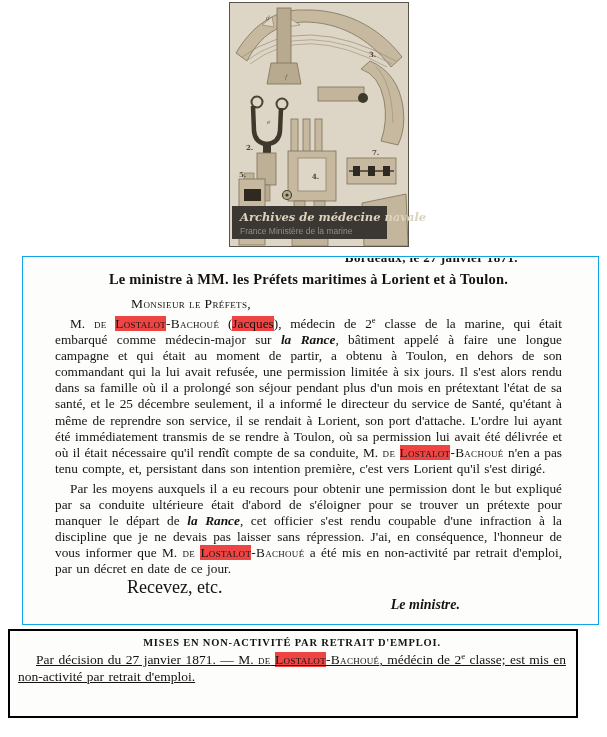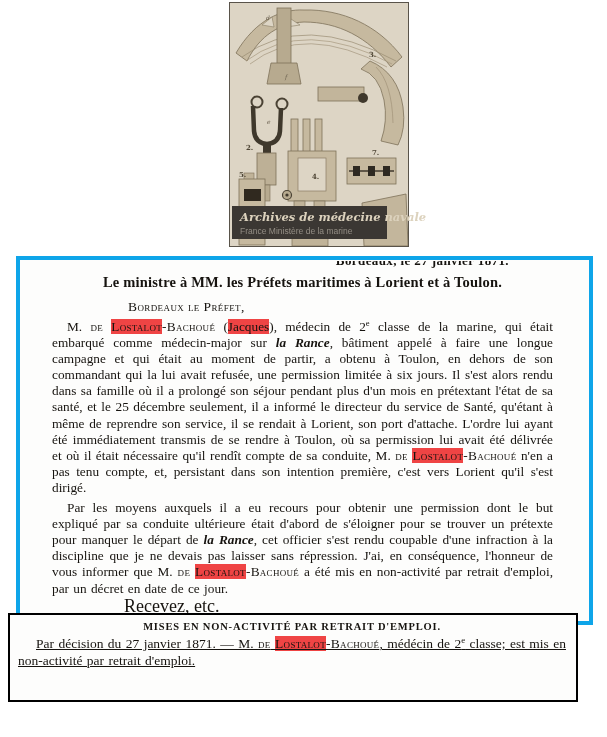--- a/index.html
+++ b/index.html
@@ -12,38 +12,38 @@
   .fig-caption { position:absolute; left:2px; top:203px; width:139px; height:24px;
                  background:#3b3733; padding:4px 8px 5px 8px; }
   .fig-caption .title { font-family:"DejaVu Serif", serif; font-style:italic; font-weight:bold;
                         font-size:11.5px; color:#dcd2bd; white-space:nowrap;text-align:right; }
   .fig-caption .subtitle { font-family:"Liberation Sans", sans-serif; font-size:8.5px;
                            color:#948e85; margin-top:2px; white-space:nowrap; }
   .fig-label { font-family:"DejaVu Serif", serif; font-size:7px; font-weight:bold; fill:#4e4535; }
   .fig-letter { font-family:"DejaVu Serif", serif; font-size:6px; font-style:italic; fill:#6b6least; fill:#6b6150; }
 
   
-  .letter-box { position:absolute; left:16px; top:256px; width:577px; height:369px;
-                border:4px solid #0ea5e9; box-sizing:border-box; background:#fdfdfc;
+  .letter-box { position:absolute; left:22px; top:256px; width:577px; height:369px;
+                border:1px solid #0ea5e9; box-sizing:border-box; background:#fdfdfc;
                 padding:0 36px 0 32px; overflow:hidden; }
   .dateline-clip { height:9px; overflow:hidden; text-align:right; padding-right:44px; margin-top:1px; }
   .dateline-clip span { display:block; margin-top:-10px; font-size:13px; font-weight:bold;
                         line-height:19px; letter-spacing:0.4px; }
   .letter-title { text-align:center; font-weight:bold; font-size:14.5px;
                   line-height:18px; margin-top:3px; letter-spacing:0.2px; }
   .salutation { font-variant:small-caps; font-size:13.5px; line-height:16px;
                 margin:8px 0 0 76px; letter-spacing:0.4px; }
   .para { font-size:13.3px; line-height:16.1px; text-align:justify; text-indent:15px;
           margin:4px 0 0 0; word-spacing:1px; }
   .closing { font-size:18px; line-height:16px; margin:1px 0 0 72px; }
   .signature { text-align:right; font-style:italic; font-weight:bold; font-size:14px;
                line-height:17px; padding-right:102px; margin-top:1px; }
 
   
-  .notice-box { position:absolute; left:8px; top:613px; width:570px; height:89px;
+  .notice-box { position:absolute; left:8px; top:629px; width:570px; height:89px;
                 border:2px solid #000; box-sizing:border-box; background:#fdfdfc;
                 padding:6px 10px 0 8px; overflow:hidden; }
   .notice-heading { text-align:center; font-weight:bold; font-size:10.5px; line-height:12px;
                     letter-spacing:0.8px; }
   .notice-body { font-size:13.5px; line-height:16.5px; text-indent:18px; text-align:justify;
                  margin-top:3px; word-spacing:1px;text-decoration:underline; }
   .notice-footer { display:flex; justify-content:space-between; align-items:baseline;
                    margin-top:1px; padding:0 14px 0 22px; }
   .notice-source { font-size:12.5px; font-weight:bold; letter-spacing:0.3px; }
   .notice-ref { font-size:13.5px; font-weight:bold; letter-spacing:0.5px; }
@@ -121,21 +121,21 @@
     <div class="title">Archives de médecine navale</div>
     <div class="subtitle">France Ministère de la marine</div>
   </div>
 </div>
 
 <div class="letter-box">
   <div class="dateline-clip">
     <span>Bordeaux, le 27 janvier 1871.</span>
   </div>
   <div class="letter-title">Le ministre à MM. les Préfets maritimes à Lorient et à Toulon.</div>
-  <div class="salutation">Bordeaux le Préfet,</div>
+  <div class="salutation">Monsieur le Préfets,</div>
   <p class="para"><span>M. </span><span class="sc">de</span><span> </span><span class="sc hl">Lostalot</span><span class="sc">-Bachoué</span><span> (</span><span class="hl">Jacques</span><span>), médecin de 2</span><span class="sup">e</span><span> classe de la marine, qui était embarqué comme médecin-major sur </span><span class="it">la Rance</span><span>, bâtiment appelé à faire une longue campagne et qui était au moment de partir, a obtenu à Toulon, en dehors de son commandant qui la lui avait refusée, une permission limitée à six jours. Il s'est alors rendu dans sa famille où il a prolongé son séjour pendant plus d'un mois en prétextant l'état de sa santé, et le 25 décembre seulement, il a informé le directeur du service de Santé, qu'étant à même de reprendre son service, il se rendait à Lorient, son port d'attache. L'ordre lui ayant été immédiatement transmis de se rendre à Toulon, où sa permission lui avait été délivrée et où il était nécessaire qu'il rendît compte de sa conduite, M. </span><span class="sc">de</span><span> </span><span class="sc hl">Lostalot</span><span class="sc">-Bachoué</span><span> n'en a pas tenu compte, et, persistant dans son intention première, c'est vers Lorient qu'il s'est dirigé.</span></p>
   <p class="para"><span>Par les moyens auxquels il a eu recours pour obtenir une permission dont le but expliqué par sa conduite ultérieure était d'abord de s'éloigner pour se trouver un prétexte pour manquer le départ de </span><span class="it">la Rance</span><span>, cet officier s'est rendu coupable d'une infraction à la discipline que je ne devais pas laisser sans répression. J'ai, en conséquence, l'honneur de vous informer que M. </span><span class="sc">de</span><span> </span><span class="sc hl">Lostalot</span><span class="sc">-Bachoué</span><span> a été mis en non-activité par retrait d'emploi, par un décret en date de ce jour.</span></p>
   <div class="closing">Recevez, etc.</div>
   <div class="signature">Le ministre.</div>
 </div>
 
 <div class="notice-box">
   <div class="notice-heading">MISES EN NON-ACTIVITÉ PAR RETRAIT D'EMPLOI.</div>
   <p class="notice-body"><span>Par décision du 27 janvier 1871. — M. </span><span class="sc">de</span><span> </span><span class="sc hl">Lostalot</span><span class="sc">-Bachoué</span><span>, médécin de 2</span><span class="sup">e</span><span> classe; est mis en non-activité par retrait d'emploi.</span></p>
 </div>

